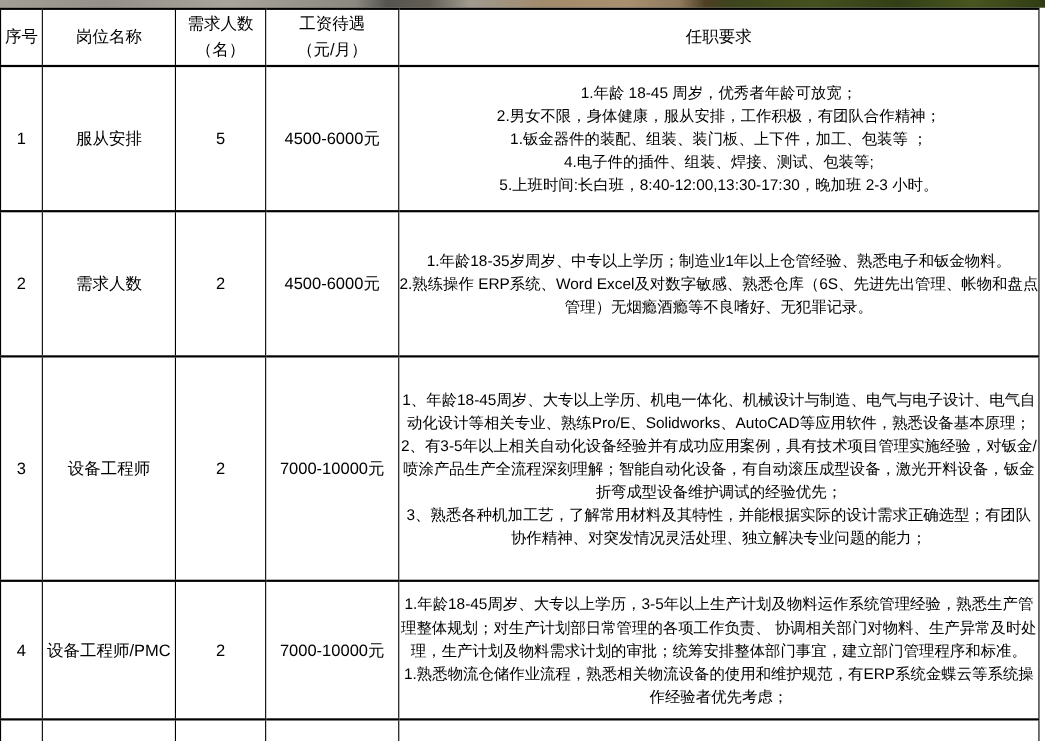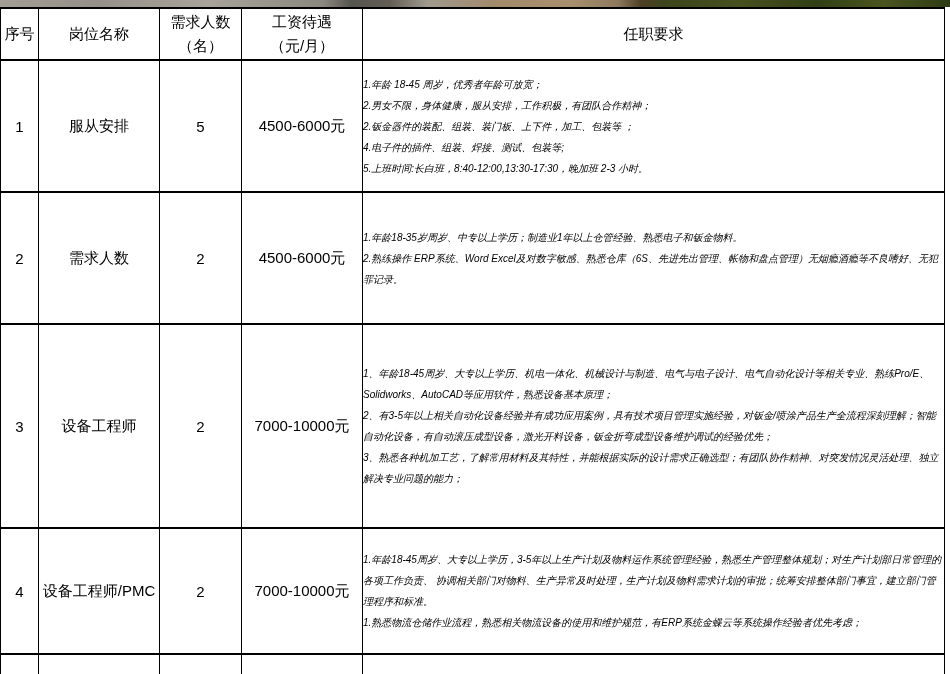--- a/index.html
+++ b/index.html
@@ -49,25 +49,24 @@
     font-size:15px;
     text-align:center;
     line-height:24px;
   }
   th .hl{display:block;}
   td.c{
     text-align:center;
     font-size:15px;
   }
   td.req{
-    text-align:left;
-    font-size:10px;
+    text-align:center;
+    font-size:14px;
     line-height:21px;
     padding:1px 6px;
-    font-style:italic;
   }
   td.req p{margin:0;}
 </style>
 </head>
 <body>
 
 <div class="screen">
 
   <div class="photo-strip"></div>
 
@@ -97,21 +96,21 @@
     <tbody>
 
       <tr class="r1">
         <td class="c">1</td>
         <td class="c">服从安排</td>
         <td class="c">5</td>
         <td class="c">4500-6000元</td>
         <td class="req">
           <p>1.年龄 18-45 周岁，优秀者年龄可放宽；</p>
           <p>2.男女不限，身体健康，服从安排，工作积极，有团队合作精神；</p>
-          <p>2.钣金器件的装配、组装、装门板、上下件，加工、包装等 ；</p>
+          <p>1.钣金器件的装配、组装、装门板、上下件，加工、包装等 ；</p>
           <p>4.电子件的插件、组装、焊接、测试、包装等;</p>
           <p>5.上班时间:长白班，8:40-12:00,13:30-17:30，晚加班 2-3 小时。</p>
         </td>
       </tr>
 
       <tr class="r2">
         <td class="c">2</td>
         <td class="c">需求人数</td>
         <td class="c">2</td>
         <td class="c">4500-6000元</td>

